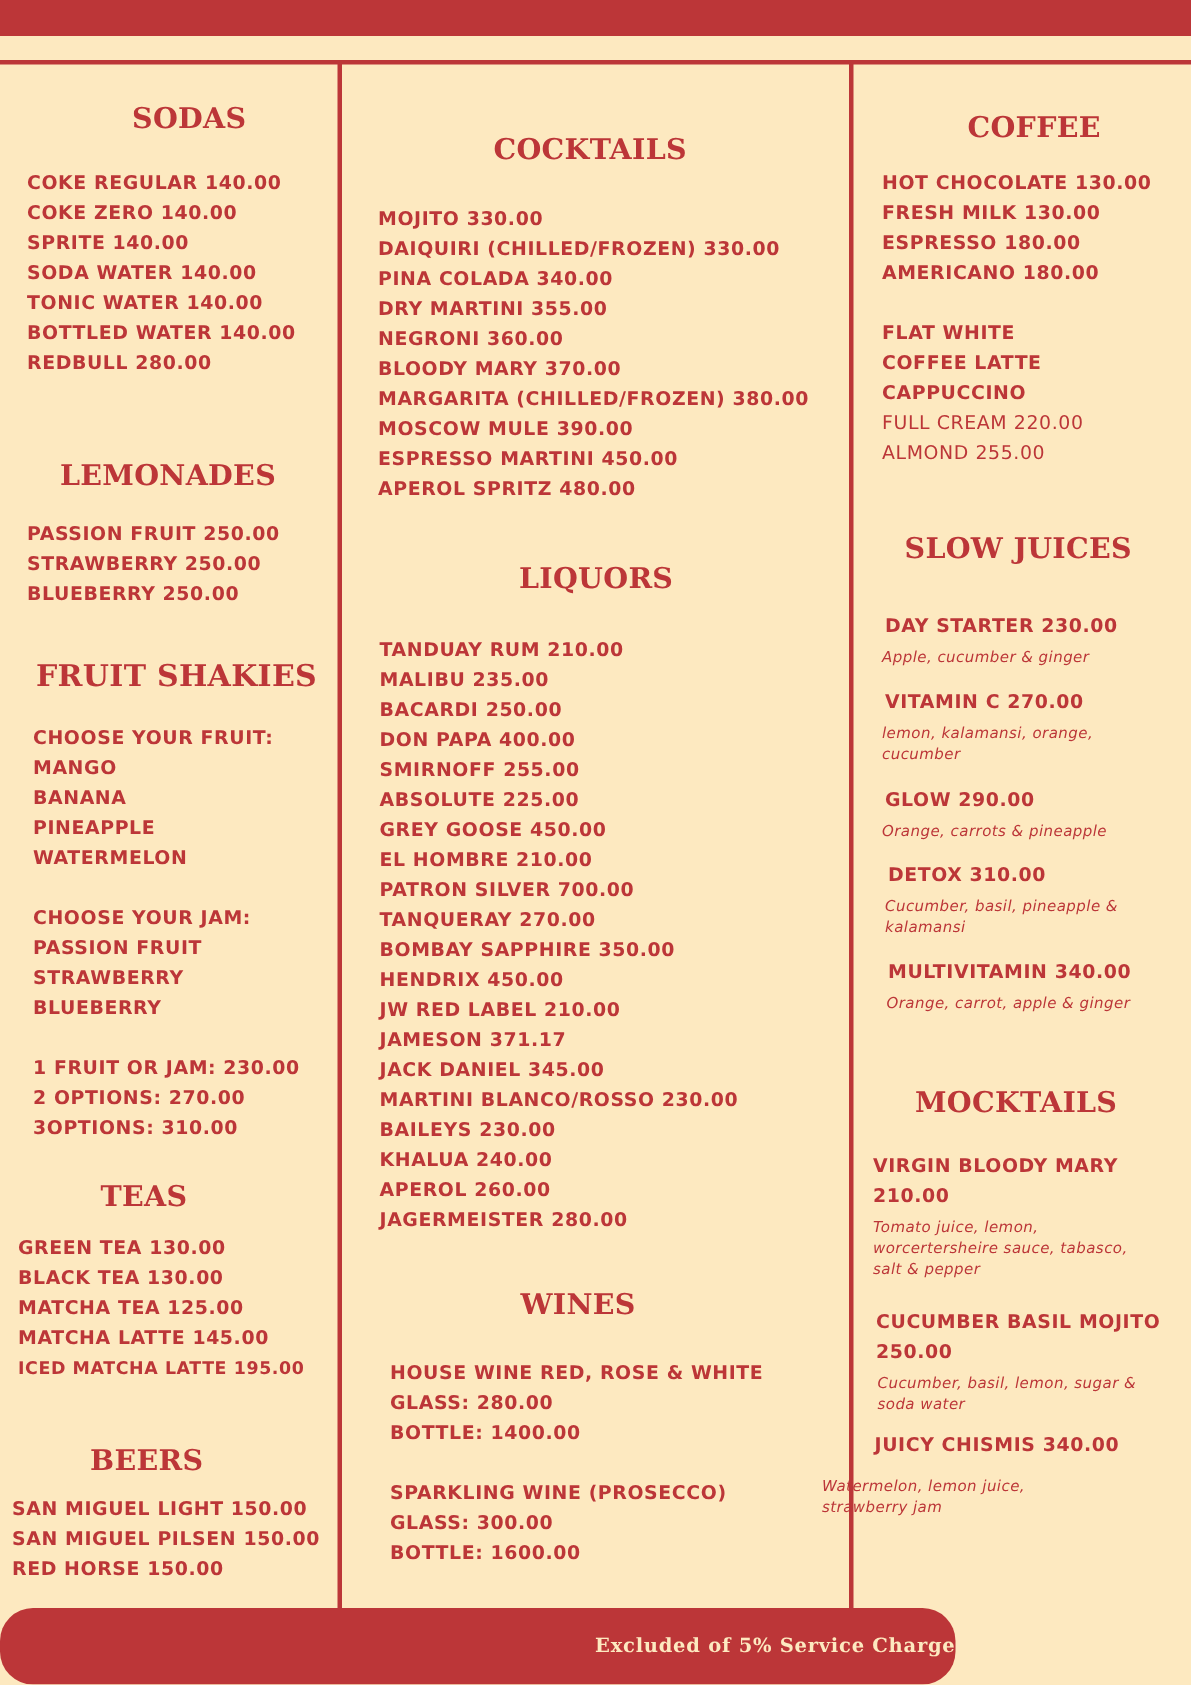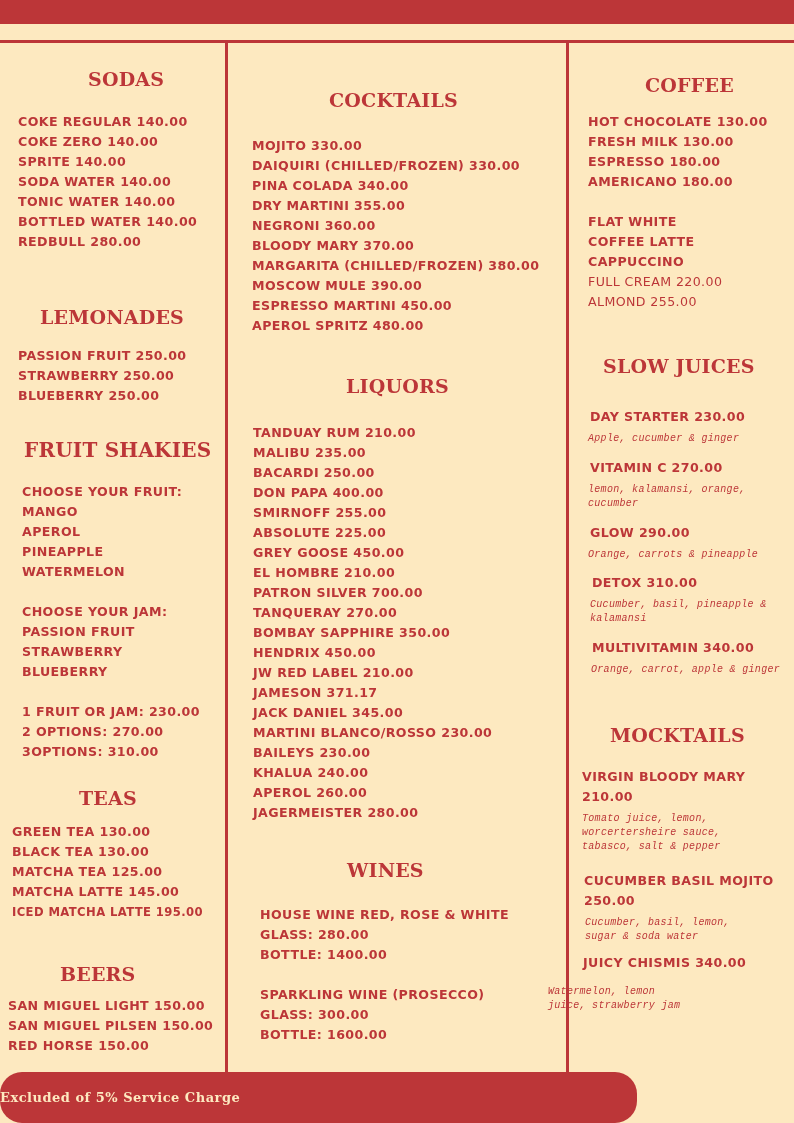--- a/index.html
+++ b/index.html
@@ -5,28 +5,28 @@
   html, body { margin:0; padding:0; }
   body {
     width:794px; height:1123px; position:relative; overflow:hidden;
     background:#fde9c0; color:#bc3638;
     font-family:"DejaVu Sans", sans-serif;
   }
   .topbar { position:absolute; left:0; top:0; width:794px; height:24px; background:#bc3638; }
   .hline { position:absolute; left:0; top:40px; width:794px; height:3px; background:#bc3638; }
   .vline { position:absolute; top:40px; width:3px; height:1034px; background:#bc3638; }
   .footer { position:absolute; left:0; top:1072px; width:637px; height:51px; background:#bc3638;
-            display:flex; align-items:center; justify-content:flex-start;border-radius:22px; }
+            display:flex; align-items:center; justify-content:flex-end;border-radius:22px; }
   .footer span { color:#fde9c0; font-family:"DejaVu Serif", serif; font-weight:bold; font-size:13px; letter-spacing:0.5px; }
   .h { position:absolute; font-family:"DejaVu Serif", serif; font-weight:bold; font-size:19px; white-space:nowrap; letter-spacing:0.2px; }
   .list { position:absolute; font-weight:bold; font-size:12.6px; line-height:20px; white-space:nowrap; letter-spacing:0.4px; }
   .list div { height:20px; }
   .thin { font-weight:normal; }
   .item { position:absolute; font-weight:bold; font-size:12.6px; line-height:20px; white-space:nowrap; letter-spacing:0.4px; }
-  .desc { position:absolute; font-style:italic; font-size:10px; line-height:14px; letter-spacing:0.3px;font-family:Liberation Mono, monospace; }
+  .desc { position:absolute; font-style:italic; font-size:10px; line-height:14px; letter-spacing:0.3px; }
 </style>
 </head>
 <body>
 
 <div class="topbar"></div>
 <div class="hline"></div>
 <div class="vline" style="left:225px"></div>
 <div class="vline" style="left:566px"></div>
 
 <div class="h" style="left:88px;top:68px">SODAS</div>
@@ -44,35 +44,35 @@
 <div class="list" style="left:18px;top:346px">
   <div>PASSION FRUIT 250.00</div>
   <div>STRAWBERRY 250.00</div>
   <div>BLUEBERRY 250.00</div>
 </div>
 
 <div class="h" style="left:24px;top:438px;font-size:20px">FRUIT SHAKIES</div>
 <div class="list" style="left:22px;top:482px">
   <div>CHOOSE YOUR FRUIT:</div>
   <div>MANGO</div>
-  <div>APEROL</div>
+  <div>BANANA</div>
   <div>PINEAPPLE</div>
   <div>WATERMELON</div>
   <div></div>
   <div>CHOOSE YOUR JAM:</div>
   <div>PASSION FRUIT</div>
   <div>STRAWBERRY</div>
   <div>BLUEBERRY</div>
   <div></div>
   <div>1 FRUIT OR JAM: 230.00</div>
   <div>2 OPTIONS: 270.00</div>
   <div>3OPTIONS: 310.00</div>
 </div>
 
-<div class="h" style="left:79px;top:787px">TEAS</div>
+<div class="h" style="left:67px;top:787px">TEAS</div>
 <div class="list" style="left:12px;top:822px">
   <div>GREEN TEA 130.00</div>
   <div>BLACK TEA 130.00</div>
   <div>MATCHA TEA 125.00</div>
   <div>MATCHA LATTE 145.00</div>
   <div style="font-size:11.6px">ICED MATCHA LATTE  195.00</div>
 </div>
 
 <div class="h" style="left:60px;top:963px">BEERS</div>
 <div class="list" style="left:8px;top:996px">

